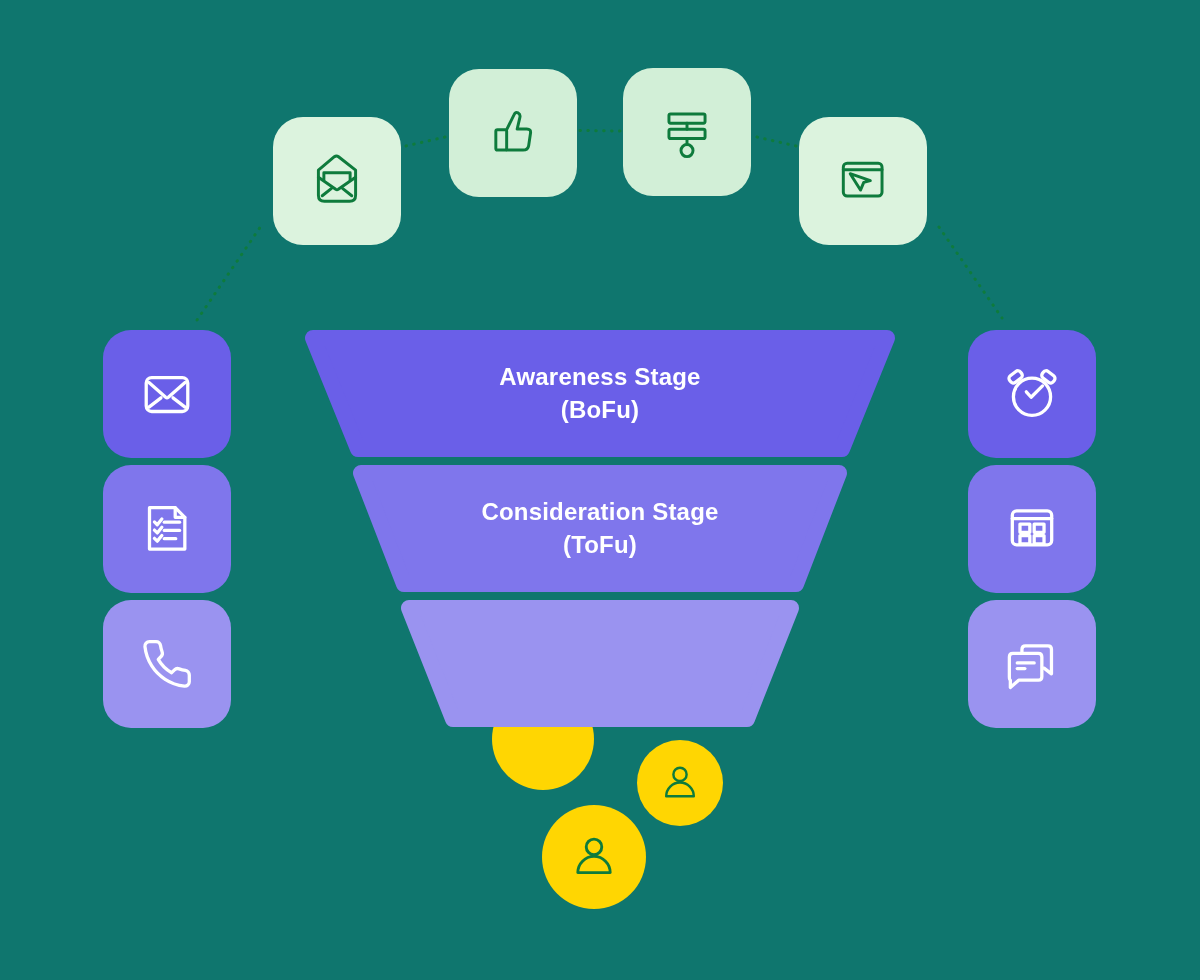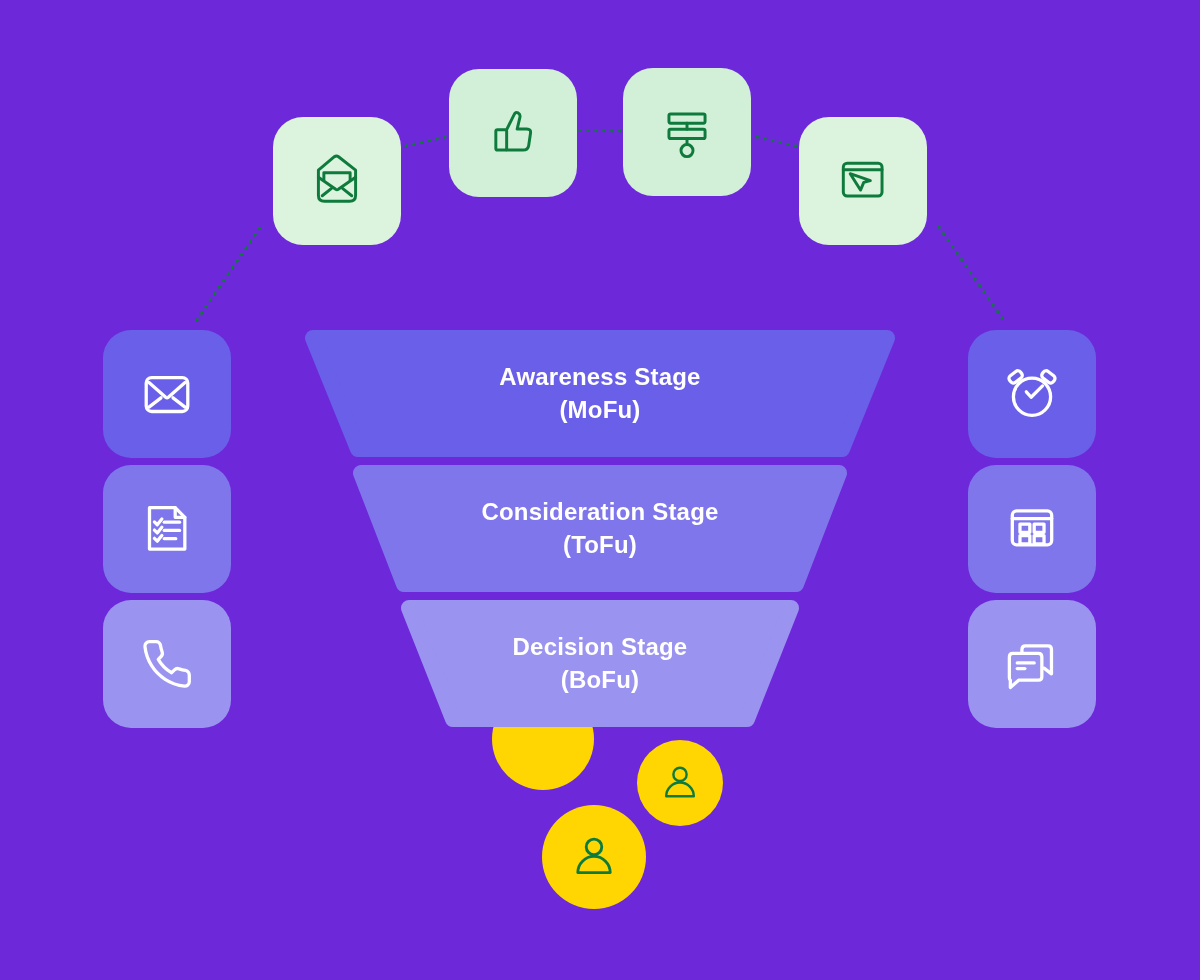--- a/index.html
+++ b/index.html
@@ -1,17 +1,17 @@
 <!DOCTYPE html>
 <html style="--green-dark: #0E7B3C; --green-bg-outer: #DCF3DE; --green-bg-inner: #D2EFD7; --purple-dark: #6A5FE8; --purple-mid: #7F76EC; --purple-light: #9A93F0; --yellow: #FFD602; --text-white: #FFFFFF;"><head>
 <meta charset="utf-8">
 <style>
   html,body{margin:0;padding:0;background:#ffffff;}
   .canvas{
-    position:relative;width:1200px;height:980px;background:#6d28d9;overflow:hidden;
+    position:relative;width:1200px;height:980px;background:#0f766e;overflow:hidden;
     font-family:"Liberation Sans", sans-serif;
   }
   .arc-svg{position:absolute;left:0;top:0;z-index:1;}
   .arc-svg path{fill:none;stroke:var(--green-dark);stroke-width:3;stroke-linecap:round;stroke-dasharray:0.5 7.4;}
 
   .iconbox{position:absolute;width:128px;height:128px;display:flex;align-items:center;justify-content:center;z-index:4;}
   .iconbox svg{display:block;}
   .green{border-radius:30px;color:var(--green-dark);}
   .green.outer{background:var(--green-bg-outer);}
   .green.inner{background:var(--green-bg-inner);}
@@ -188,25 +188,21 @@
   </div>
 
   <div class="funnel">
     <svg width="620" height="420">
       <polygon class="stage-poly s1" points="23,18 597,18 552,129 68,129"></polygon>
       <polygon class="stage-poly s2" points="71,153 549,153 506,264 114,264"></polygon>
       <polygon class="stage-poly s3" points="119,288 501,288 457,399 163,399"></polygon>
     </svg>
     <div class="stage-label lbl1">
       <div>Awareness Stage</div>
-      <div>(MoFu)</div>
+      <div>(BoFu)</div>
     </div>
     <div class="stage-label lbl2">
       <div>Consideration Stage</div>
       <div>(ToFu)</div>
     </div>
-    <div class="stage-label lbl3">
-      <div>Decision Stage</div>
-      <div>(BoFu)</div>
-    </div>
   </div>
 
 </div>
 
 </body></html>

